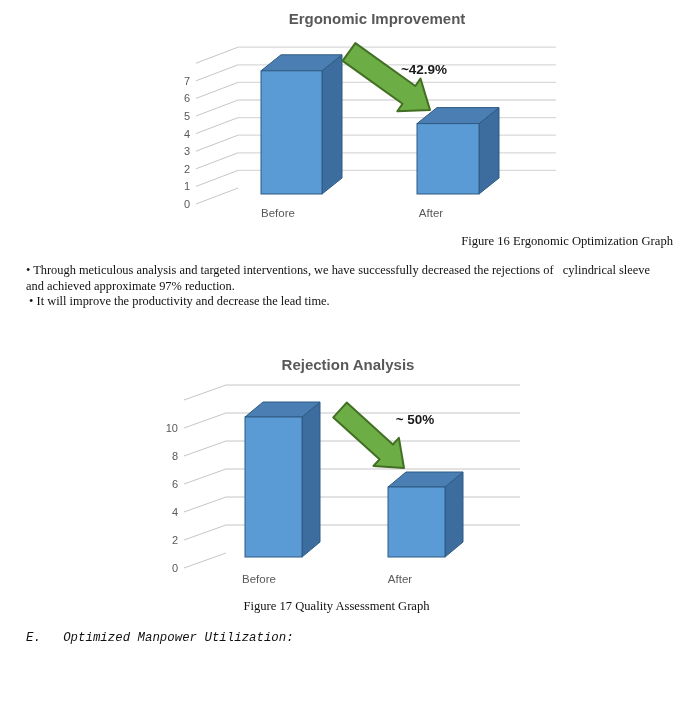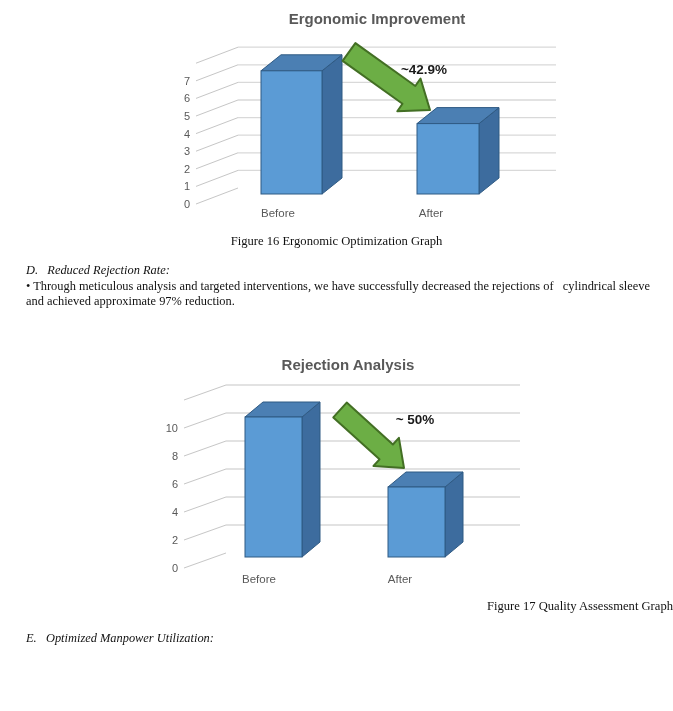--- a/index.html
+++ b/index.html
@@ -14,28 +14,28 @@
   .page { position: absolute; inset: 0; }
   svg.chart { position: absolute; left: 0; display: block; }
   #chart1 { top: 0; }
   #chart2 { top: 348px; }
   .caption {
     position: absolute; left: 0; width: 673px;
     text-align: center;
     font-size: 12.6px; line-height: 15px;
     color: #111111;
   }
-  #cap1 { top: 234px; }
-  #cap2 { top: 599px; text-align: right; }
+  #cap1 { top: 234px; text-align: right; }
+  #cap2 { top: 599px; }
   .textblock {
     position: absolute; left: 26px; width: 636px;
     font-size: 12.4px; line-height: 15.5px;
   }
   #secD { top: 263px; }
-  #secE { top: 631px; }
+  #secE { top: 631px; font-family: Liberation Mono, monospace; }
   .textblock p { margin: 0; white-space: pre-wrap; }
   .textblock p.heading { font-style: italic; }
 </style>
 </head>
 <body>
 
 <div class="page">
 
   <svg class="chart" id="chart1" width="673" height="232" viewBox="0 0 673 232">
       <line x1="196" y1="204" x2="238" y2="188" stroke="#C6C6C6" stroke-width="1"></line>
@@ -72,22 +72,22 @@
       <rect x="417" y="123.6" width="62" height="70.4" fill="#5B9BD5" stroke="#2F5A83" stroke-width="1"></rect>
       <text x="431" y="217" font-family="&quot;Liberation Sans&quot;, sans-serif" text-anchor="middle" font-size="11.5px" fill="#595959">After</text>
       <polygon points="355.4,43.1 415.3,86 420.5,78.6 430,110 397.3,111.2 402.5,103.8 342.6,60.9" fill="#6CAE45" stroke="#436F24" stroke-width="2" stroke-linejoin="round"></polygon>
       <text x="424" y="74" font-family="&quot;Liberation Sans&quot;, sans-serif" text-anchor="middle" font-size="13.5px" font-weight="bold" fill="#1a1a1a">~42.9%</text>
       <text x="377" y="24" font-family="&quot;Liberation Sans&quot;, sans-serif" text-anchor="middle" font-size="15px" font-weight="bold" fill="#595959">Ergonomic Improvement</text>
     </svg>
 
   <div class="caption" id="cap1">Figure 16 Ergonomic Optimization Graph</div>
 
   <div class="textblock" id="secD">
-    <p class="heading">D.   Reduced Rejection Rate:</p>
     <p>• Through meticulous analysis and targeted interventions, we have successfully decreased the rejections of   cylindrical sleeve and achieved approximate 97% reduction.</p>
+    <p> • It will improve the productivity and decrease the lead time.</p>
   </div>
 
   <svg class="chart" id="chart2" width="673" height="246" viewBox="0 0 673 246">
       <line x1="184" y1="220" x2="226" y2="205" stroke="#C6C6C6" stroke-width="1"></line>
       <line x1="184" y1="192" x2="226" y2="177" stroke="#C6C6C6" stroke-width="1"></line>
       <line x1="184" y1="164" x2="226" y2="149" stroke="#C6C6C6" stroke-width="1"></line>
       <line x1="184" y1="136" x2="226" y2="121" stroke="#C6C6C6" stroke-width="1"></line>
       <line x1="184" y1="108" x2="226" y2="93" stroke="#C6C6C6" stroke-width="1"></line>
       <line x1="184" y1="80" x2="226" y2="65" stroke="#C6C6C6" stroke-width="1"></line>
       <line x1="184" y1="52" x2="226" y2="37" stroke="#C6C6C6" stroke-width="1"></line>

